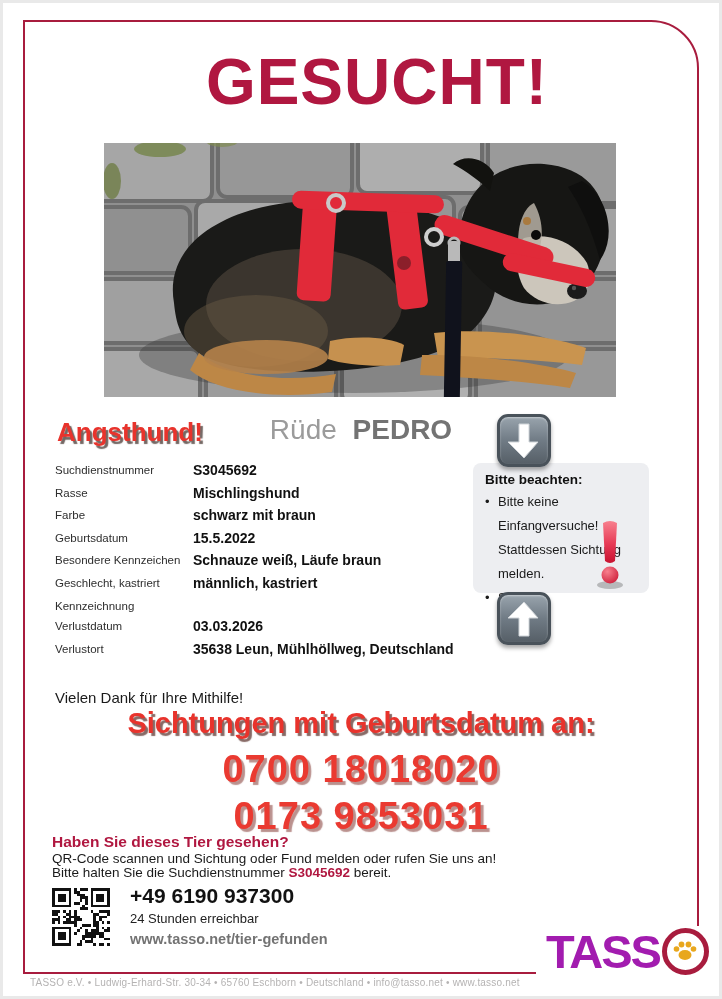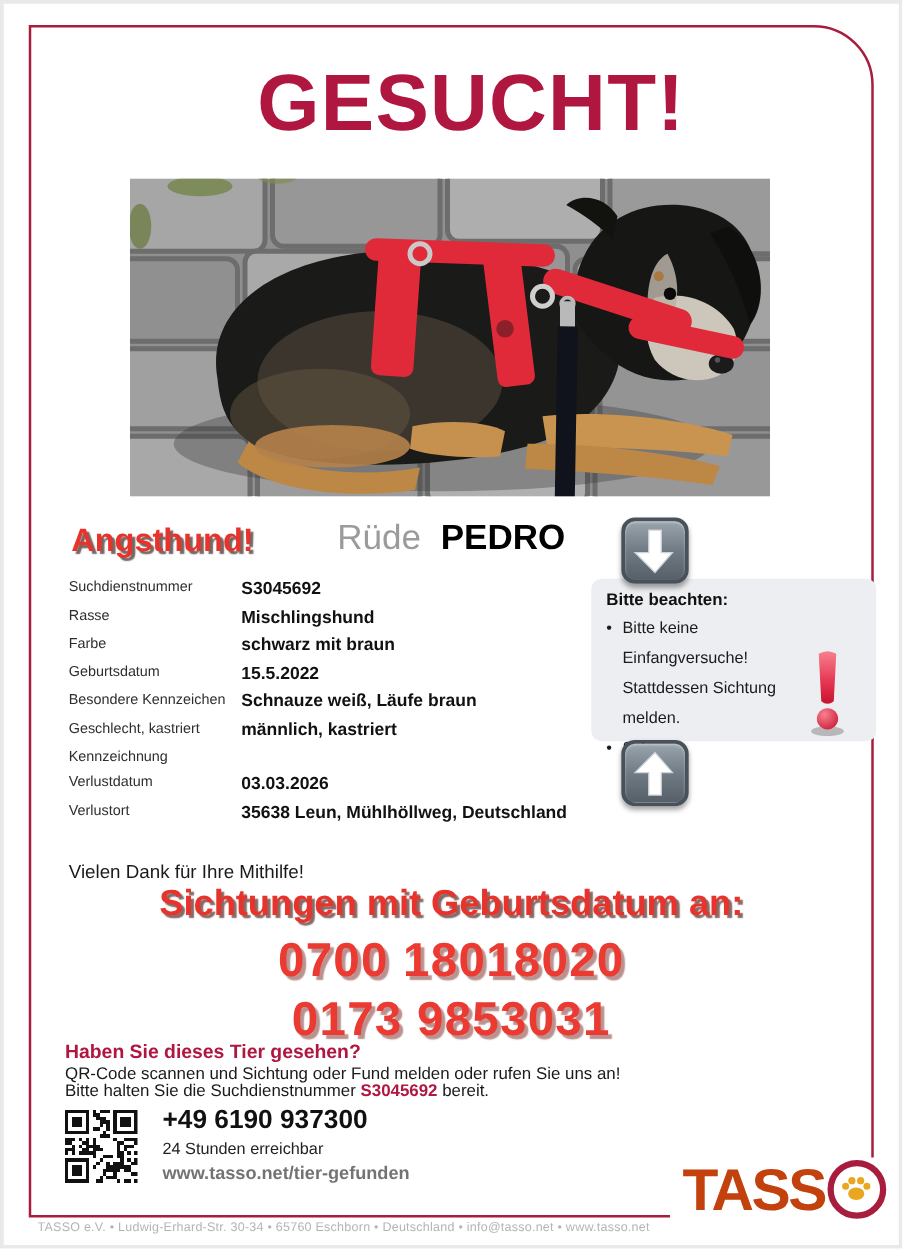--- a/index.html
+++ b/index.html
@@ -22,29 +22,29 @@
 
   .warning{
     position:absolute; left:57px; top:417px; font-size:26px; font-weight:800;
     color:#e8332c; text-shadow:2.5px 2.5px 1px rgba(80,65,60,.8); z-index:2;
   }
   .nameline{
     position:absolute; left:0; top:414px; width:722px; text-align:center;
     font-size:28px; z-index:2;
   }
   .nameline .sex{color:#9b9b9b; font-weight:400;}
-  .nameline .petname{color:#000000; font-weight:800; margin-left:8px;}
+  .nameline .petname{color:#737373; font-weight:800; margin-left:8px;}
 
   .details{position:absolute; left:55px; top:462px; width:410px; z-index:2;}
   .drow{display:flex; margin-bottom:6.5px;}
   .dlabel{width:138px; flex:0 0 138px; font-size:11.5px; color:#2e2e2e; padding-top:2px;}
   .dvalue{font-size:14px; font-weight:700; color:#111; max-width:262px; line-height:1.15;}
 
   .notice-box{
-    position:absolute; left:473px; top:463px; width:228px; height:130px;
+    position:absolute; left:473px; top:463px; width:176px; height:130px;
     background:#edeef1; border-radius:8px; z-index:2;
   }
   .notice-inner{padding:9px 8px 0 12px; position:relative; height:121px;}
   .notice-title{font-size:13.5px; font-weight:700; color:#111; margin-bottom:3px;}
   .notice-list{font-size:13px; color:#1a1a1a; line-height:24px;}
   .nli{display:flex;}
   .ndot{width:13px; flex:0 0 13px;}
   .nlines{max-width:160px;}
   .nlines span{display:block;}
   .excl{position:absolute; right:24px; top:56px; width:30px; height:70px;}
@@ -79,21 +79,21 @@
   .qr{position:absolute; left:52px; top:886px; width:58px; height:62px; z-index:2;}
   .qr svg{width:100%; height:100%; shape-rendering:crispEdges; fill:#111;}
   .hotline{position:absolute; left:130px; top:884px; font-size:21px; font-weight:800; color:#111; z-index:2;}
   .hotline-note{position:absolute; left:130px; top:911px; font-size:13px; color:#222; z-index:2;}
   .website{position:absolute; left:130px; top:931px; font-size:14.5px; font-weight:700; color:#737373; z-index:2;}
 
   .logo{
     position:absolute; left:536px; top:926px; height:50px; z-index:5;
     display:flex; align-items:center; background:#fff; padding:0 2px 0 10px;
   }
-  .logo-text{font-size:47px; font-weight:700; color:#c2410c; letter-spacing:-2px; line-height:1;}
+  .logo-text{font-size:47px; font-weight:700; color:#a21caf; letter-spacing:-2px; line-height:1;}
   .logo-o{width:37px; height:37px; border:5px solid #a81c3e; border-radius:50%;
     margin-left:2px; display:flex; align-items:center; justify-content:center;}
   .footer{
     position:absolute; left:30px; top:977px; width:680px; font-size:10px;
     color:#b5b3b3; letter-spacing:.2px; z-index:2;
   }
 </style>
 </head>
 <body>
 

